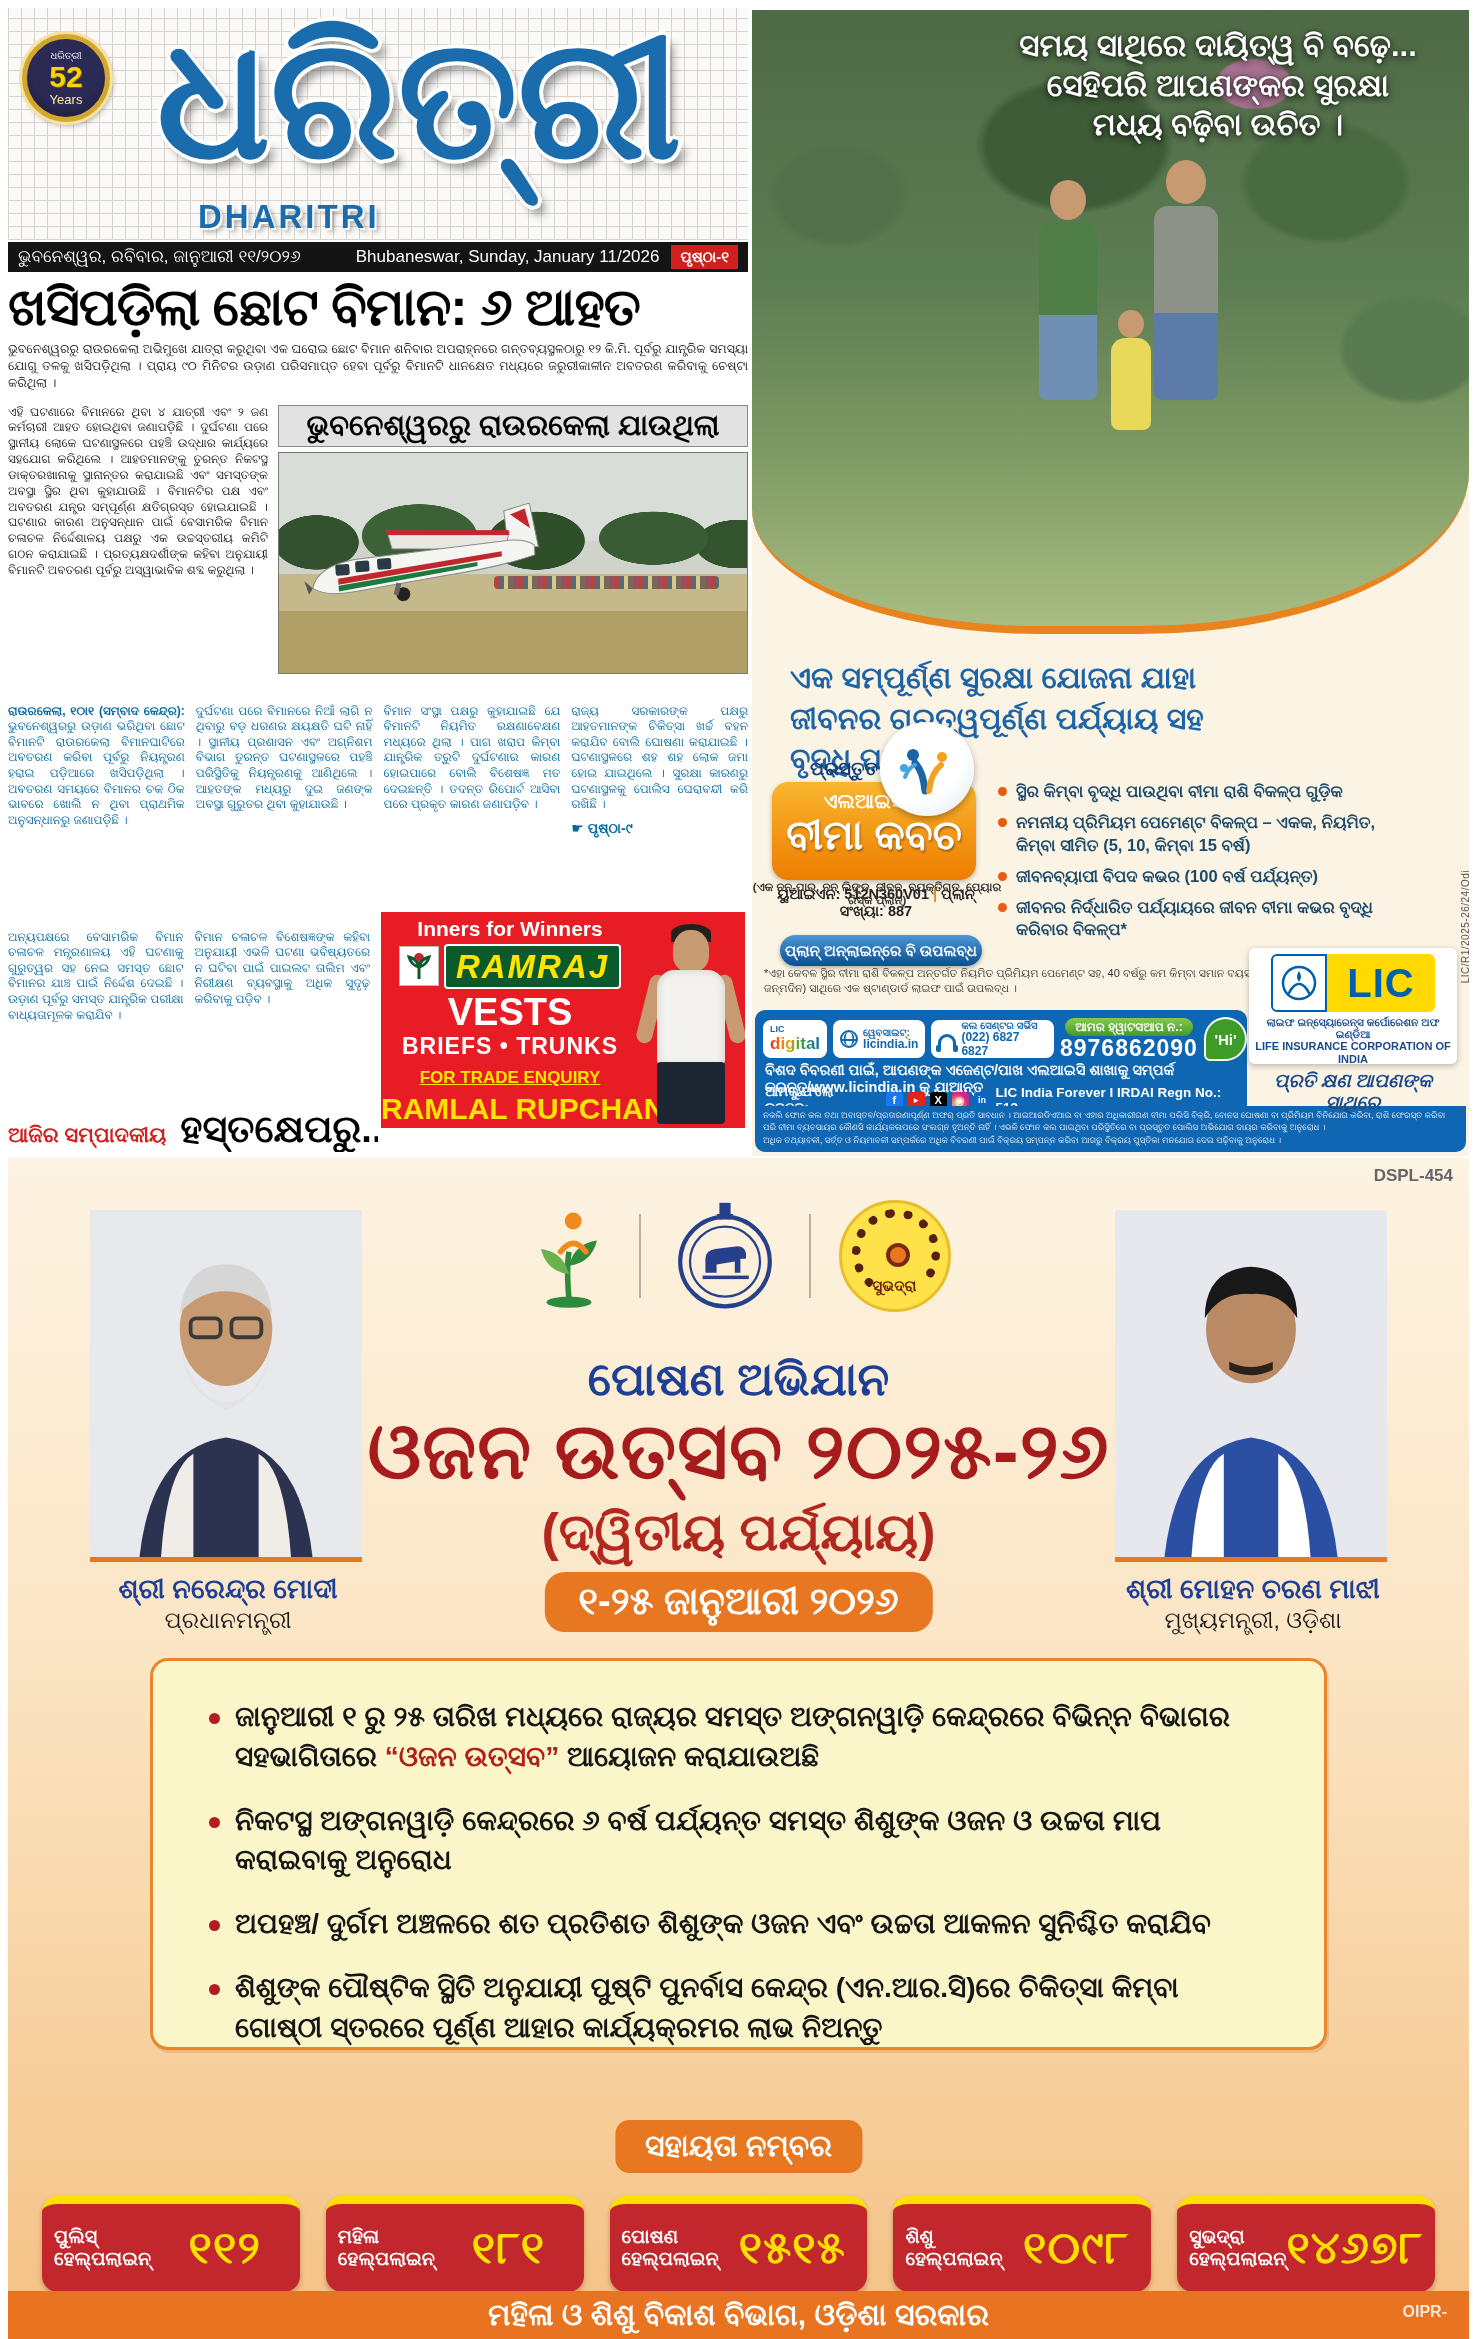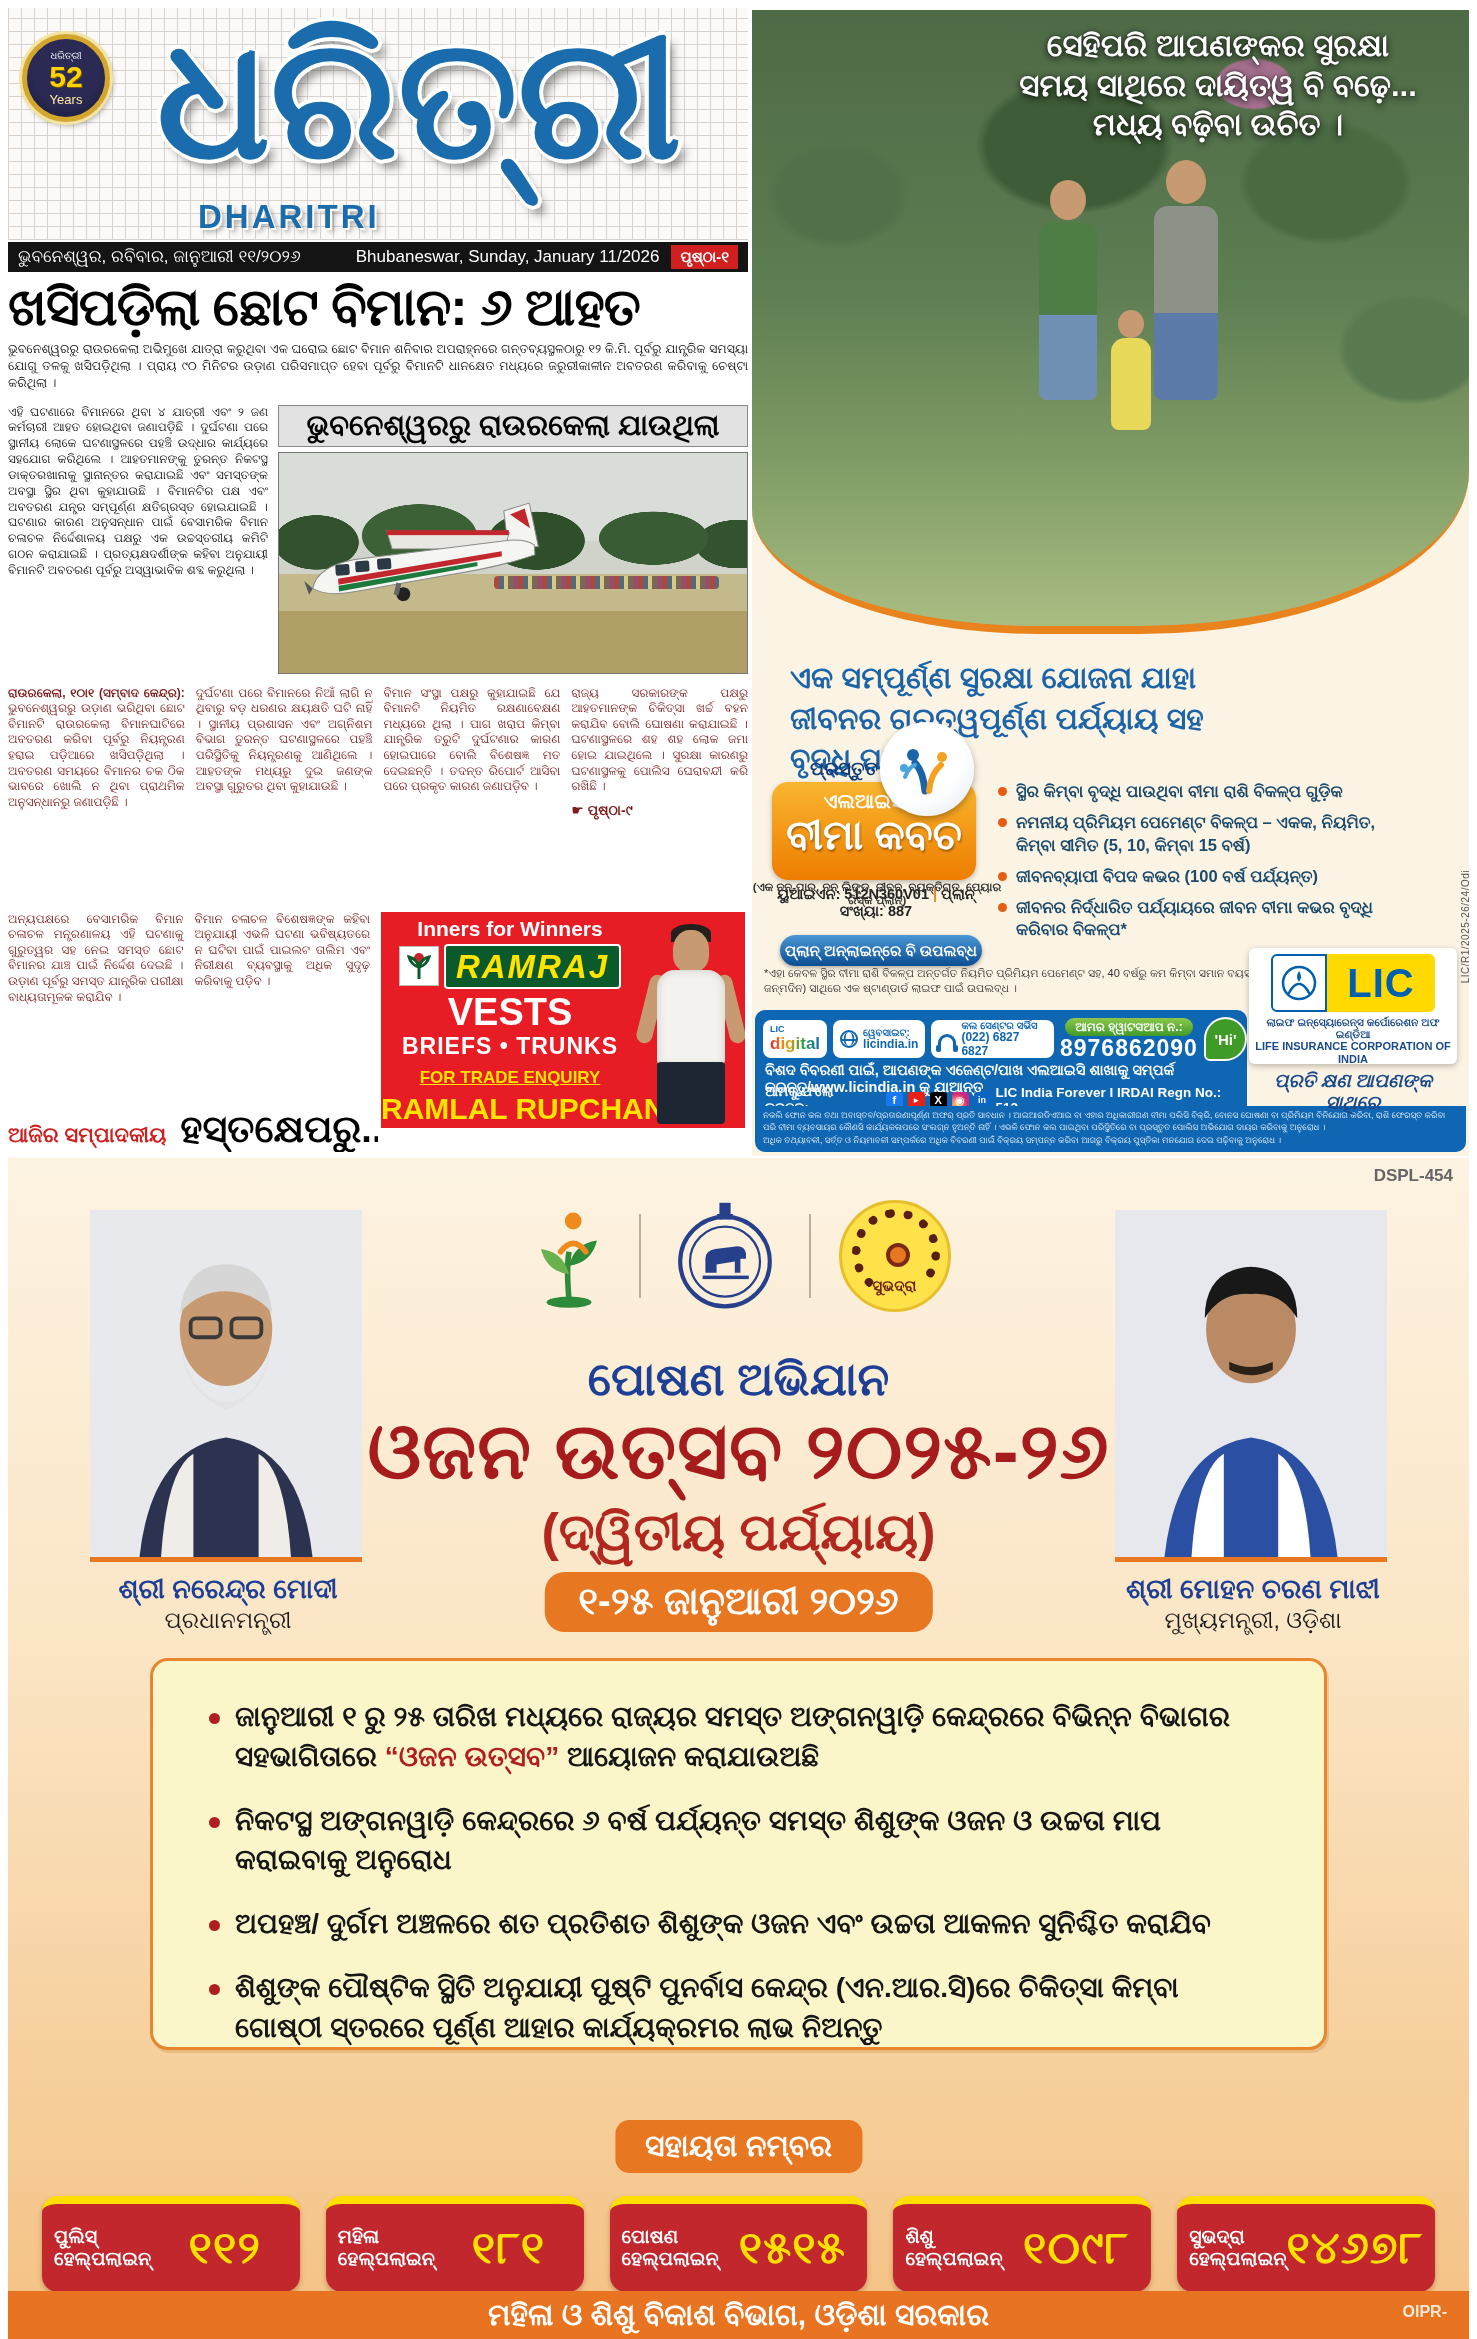--- a/index.html
+++ b/index.html
@@ -44,21 +44,21 @@
     background:
       radial-gradient(70px 45px at 8% 60%,#34512f 60%,transparent 61%),
       radial-gradient(95px 52px at 30% 52%,#3d6137 60%,transparent 61%),
       radial-gradient(80px 48px at 55% 58%,#2f4f2b 60%,transparent 61%),
       radial-gradient(90px 44px at 80% 55%,#3a5c34 60%,transparent 61%),
       radial-gradient(70px 40px at 98% 62%,#33522e 60%,transparent 61%);}
   .crowd{position:absolute;left:46%;top:56%;width:48%;height:13px;border-radius:4px;opacity:.85;
     background:repeating-linear-gradient(90deg,#a83434 0 5px,#475a74 5px 10px,#d8cd86 10px 14px,#6d5a4a 14px 19px,#8a3d62 19px 24px);}
   .plane{position:absolute;left:18px;top:46px;width:300px;transform:rotate(-4deg);}
   .story-cols{display:flex;gap:11px;margin-top:9px;height:220px;overflow:hidden;}
-  .ncol{flex:1;font-size:12px;line-height:1.3;text-align:justify;color:#7f1d1d;overflow:hidden;}
+  .ncol{flex:1;font-size:12px;line-height:1.3;text-align:justify;color:#0369a1;overflow:hidden;margin-top:18px;}
   .dl{font-weight:800;}
   .cont{display:block;text-align:left;font-weight:800;font-size:14px;margin-top:6px;}
   .story-bottom{display:flex;gap:11px;margin-top:6px;height:216px;}
   .bottom-cols{width:362px;display:flex;gap:11px;overflow:hidden;}
   .bottom-cols .ncol{height:158px;}
   .editorial{position:absolute;left:0;bottom:2px;width:370px;display:flex;align-items:baseline;gap:14px;}
   .ed-label{color:#cf1f1f;font-size:21px;font-weight:800;white-space:nowrap;}
   .ed-title{color:#000;font-size:38px;font-weight:900;white-space:nowrap;overflow:hidden;}
 
   
@@ -333,22 +333,22 @@
         </div>
       <div class="fam fam-mom">
           <div class="fh"></div>
           <div class="fb"></div>
         </div>
       <div class="fam fam-kid">
           <div class="fh"></div>
           <div class="fb"></div>
         </div>
       <div class="lic-head">
+        <div>ସମୟ ସାଥିରେ ଦାୟିତ୍ୱ ବି ବଢ଼େ...</div>
         <div>ସେହିପରି ଆପଣଙ୍କର ସୁରକ୍ଷା</div>
-        <div>ସମୟ ସାଥିରେ ଦାୟିତ୍ୱ ବି ବଢ଼େ...</div>
         <div>ମଧ୍ୟ ବଢ଼ିବା ଉଚିତ ।</div>
       </div>
     </div>
 
     <div class="plan-tag">ଏକ ସମ୍ପୂର୍ଣ୍ଣ ସୁରକ୍ଷା ଯୋଜନା ଯାହା ଜୀବନର ଗୁରୁତ୍ୱପୂର୍ଣ୍ଣ ପର୍ଯ୍ୟାୟ ସହ ବୃଦ୍ଧି ପାଏ ।</div>
     <div class="presenting">ପ୍ରସ୍ତୁତ କରୁଛୁ</div>
 
     <div class="brand-circle">
       <svg width="64" height="64" viewBox="0 0 64 64">
         <path d="M30 54 Q28 34 20 26" stroke="#1c64a8" stroke-width="7" fill="none" stroke-linecap="round"></path>

